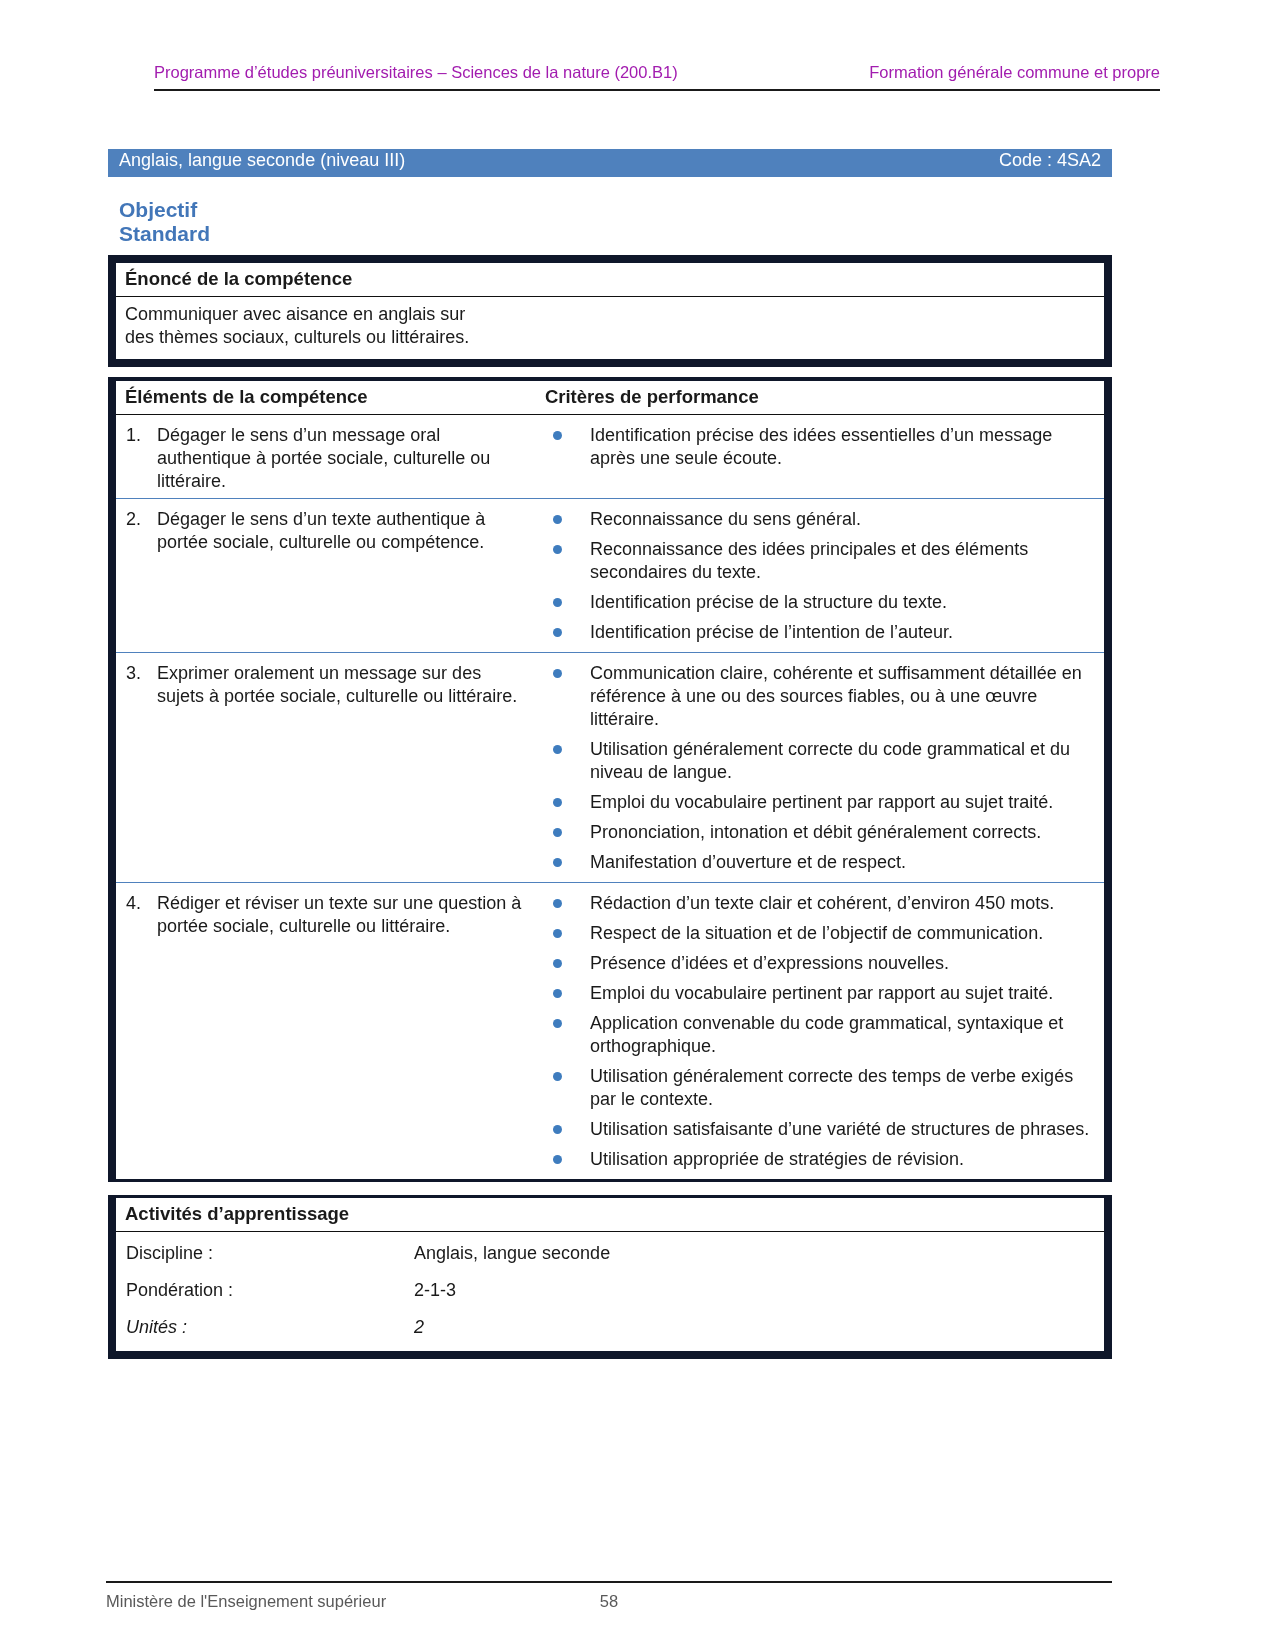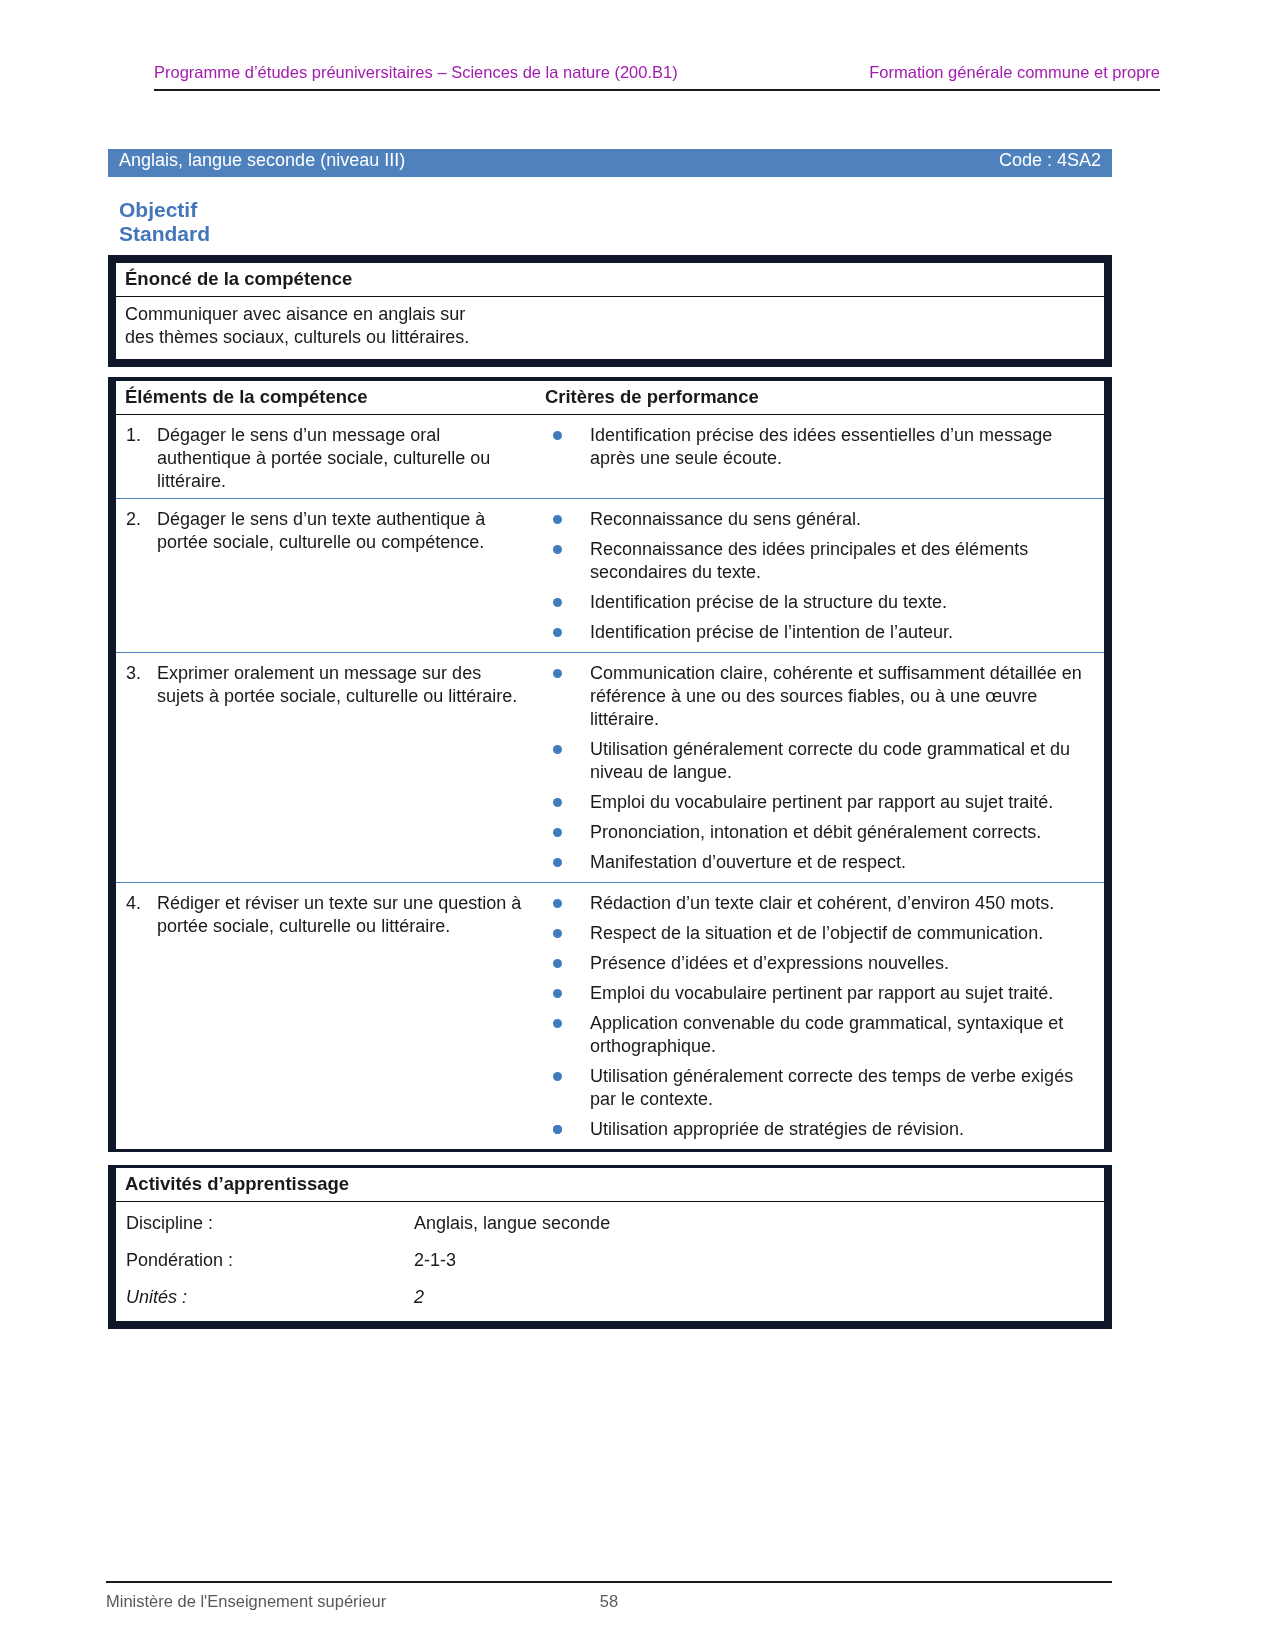--- a/index.html
+++ b/index.html
@@ -146,21 +146,21 @@
         <span class="el-text">Rédiger et réviser un texte sur une question à portée sociale, culturelle ou littéraire.</span>
       </div>
       <div class="cr-cell">
         <ul class="cr-list">
           <li><span class="bullet"></span><span>Rédaction d’un texte clair et cohérent, d’environ 450 mots.</span></li>
           <li><span class="bullet"></span><span>Respect de la situation et de l’objectif de communication.</span></li>
           <li><span class="bullet"></span><span>Présence d’idées et d’expressions nouvelles.</span></li>
           <li><span class="bullet"></span><span>Emploi du vocabulaire pertinent par rapport au sujet traité.</span></li>
           <li><span class="bullet"></span><span>Application convenable du code grammatical, syntaxique et orthographique.</span></li>
           <li><span class="bullet"></span><span>Utilisation généralement correcte des temps de verbe exigés par le contexte.</span></li>
-          <li><span class="bullet"></span></li>
+          <li><span class="bullet"></span><span>Utilisation satisfaisante d’une variété de structures de phrases.</span></li>
           <li><span class="bullet"></span><span>Utilisation appropriée de stratégies de révision.</span></li>
         </ul>
       </div>
     </div>
   </div>
 
   <div class="tbl activites">
     <div class="tbl-head">Activités d’apprentissage</div>
     <div class="act-row">
       <span>Discipline :</span>

